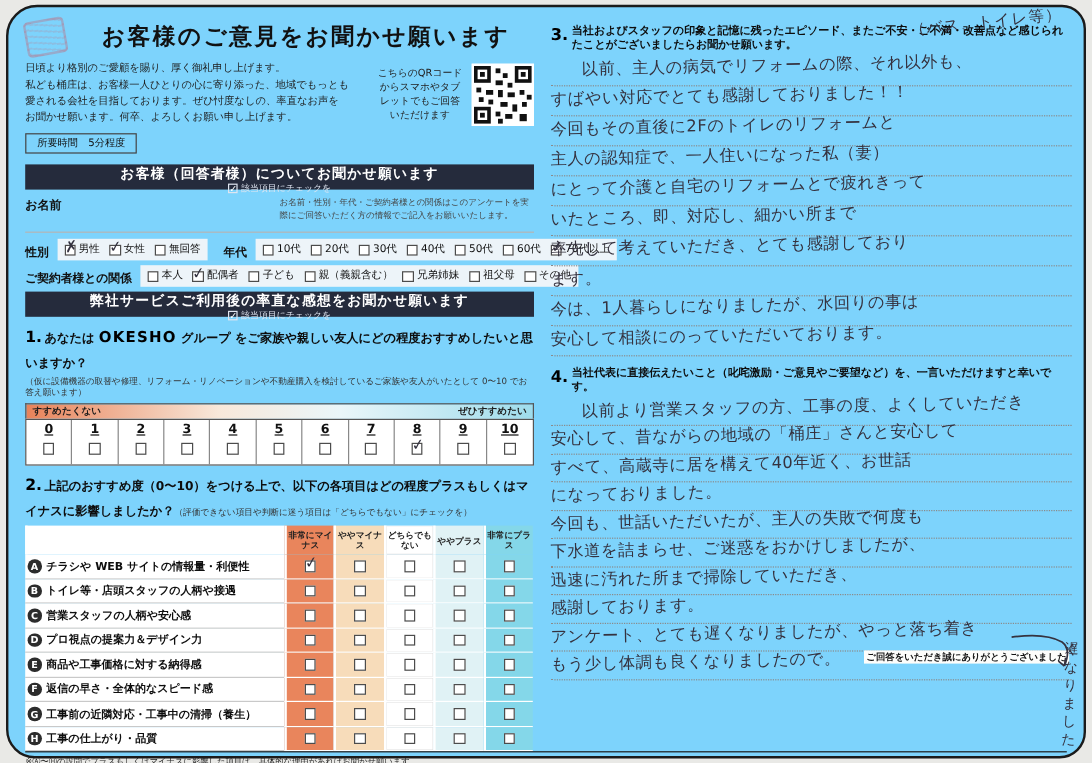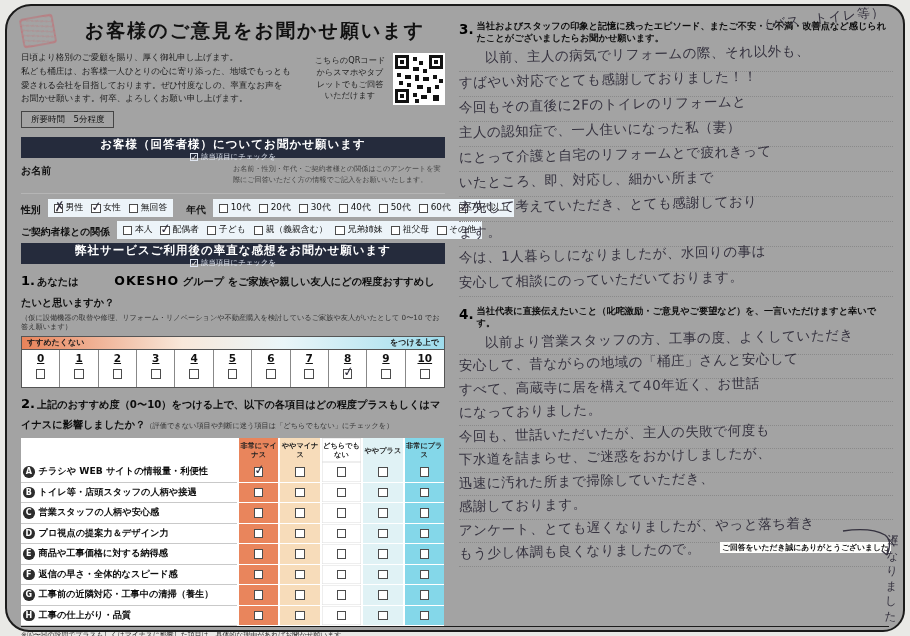--- a/index.html
+++ b/index.html
@@ -1,19 +1,19 @@
 <!DOCTYPE html>
 <html><head>
 <meta charset="utf-8">
 <style>
   * { box-sizing: border-box; margin: 0; padding: 0; }
   html,body { width:910px; height:636px; background:#e9e9e6; overflow:hidden;
     font-family:"DejaVu Sans","Liberation Sans",sans-serif; }
   .sheet { position:relative; width:900px; height:628px; margin:4px auto 0;
-    background:#a3a3a3; border:2.5px solid #1b1b1b; border-radius:26px 20px 22px 24px;
+    background:#7dd3fc; border:2.5px solid #1b1b1b; border-radius:26px 20px 22px 24px;
     padding:8px 10px 6px 14px; }
   .sheet::after { content:""; position:absolute; left:14px; right:14px; bottom:3px;
     border-bottom:1.5px solid #1b1b1b; }
   .cols { display:flex; gap:14px; height:100%; }
   .col-left { width:424px; flex-shrink:0; }
   .col-right { flex:1; position:relative; padding-top:6px; }
 
   
   .title-row { display:flex; align-items:center; gap:10px; margin:2px 0 5px; }
   .stamp { width:34px; height:30px; border:2px solid rgba(215,70,80,.28); border-radius:4px;
@@ -47,21 +47,21 @@
   .opt { display:inline-flex; align-items:center; gap:2.5px; white-space:nowrap; }
   .opt-txt { font-size:8.8px; color:#111; }
   .cb { position:relative; display:inline-block; width:9.5px; height:9.5px; border:1.2px solid #4c4c4c;
     background:#fff; flex-shrink:0; }
   .cb.checked::after { content:attr(data-mark); position:absolute; left:-1px; top:-6px;
     font-size:13px; font-weight:bold; color:#33313f; transform:rotate(-8deg); }
 
   .q-head { margin-top:5px; line-height:1.3; }
   .q-num { font-size:13px; font-weight:bold; margin-right:2px; }
   .q-text { font-size:10.2px; font-weight:bold; color:#0d0d0d; }
-  .brand { font-size:12.5px; font-weight:bold; letter-spacing:1px;margin-left:32px; }
+  .brand { font-size:12.5px; font-weight:bold; letter-spacing:1px; }
   .q-note { font-size:7.2px; color:#333; margin-top:1px; }
 
   .scale-labels { margin-top:4px; height:13px; display:flex; justify-content:space-between;
     align-items:center; padding:0 5px; font-size:8px; font-weight:bold; color:#1c1c1c;
     border:1px solid #555; border-bottom:none;
     background:linear-gradient(90deg,#e8835a 0%,#f8e8da 38%,#eaf6f9 62%,#9edcec 100%); }
   .scale-grid { display:grid; grid-template-columns:repeat(11,1fr); border:1px solid #555; background:#fff; }
   .scale-cell { border-right:1px solid #888; text-align:center; padding:2px 0 4px; }
   .scale-cell:last-child { border-right:none; }
   .scale-num { display:block; font-size:10.5px; font-weight:bold; text-decoration:underline; color:#111; }
@@ -266,21 +266,21 @@
         </span>
       </div>
 
       <div class="q-head">
         <span class="q-num">1.</span><span class="q-text">あなたは </span><span class="brand">OKESHO</span><span class="q-text"> グループ をご家族や親しい友人にどの程度おすすめしたいと思いますか？</span>
         <div class="q-note">（仮に設備機器の取替や修理、リフォーム・リノベーションや不動産購入を検討しているご家族や友人がいたとして 0〜10 でお答え願います）</div>
       </div>
 
       <div class="scale-labels">
         <span>すすめたくない</span>
-        <span>をつける上で</span>
+        <span>ぜひすすめたい</span>
       </div>
       <div class="scale-grid" id="scale-grid">
           <div class="scale-cell"><span class="scale-num">0</span><span class="cb"></span></div>
           <div class="scale-cell"><span class="scale-num">1</span><span class="cb"></span></div>
           <div class="scale-cell"><span class="scale-num">2</span><span class="cb"></span></div>
           <div class="scale-cell"><span class="scale-num">3</span><span class="cb"></span></div>
           <div class="scale-cell"><span class="scale-num">4</span><span class="cb"></span></div>
           <div class="scale-cell"><span class="scale-num">5</span><span class="cb"></span></div>
           <div class="scale-cell"><span class="scale-num">6</span><span class="cb"></span></div>
           <div class="scale-cell"><span class="scale-num">7</span><span class="cb"></span></div>

